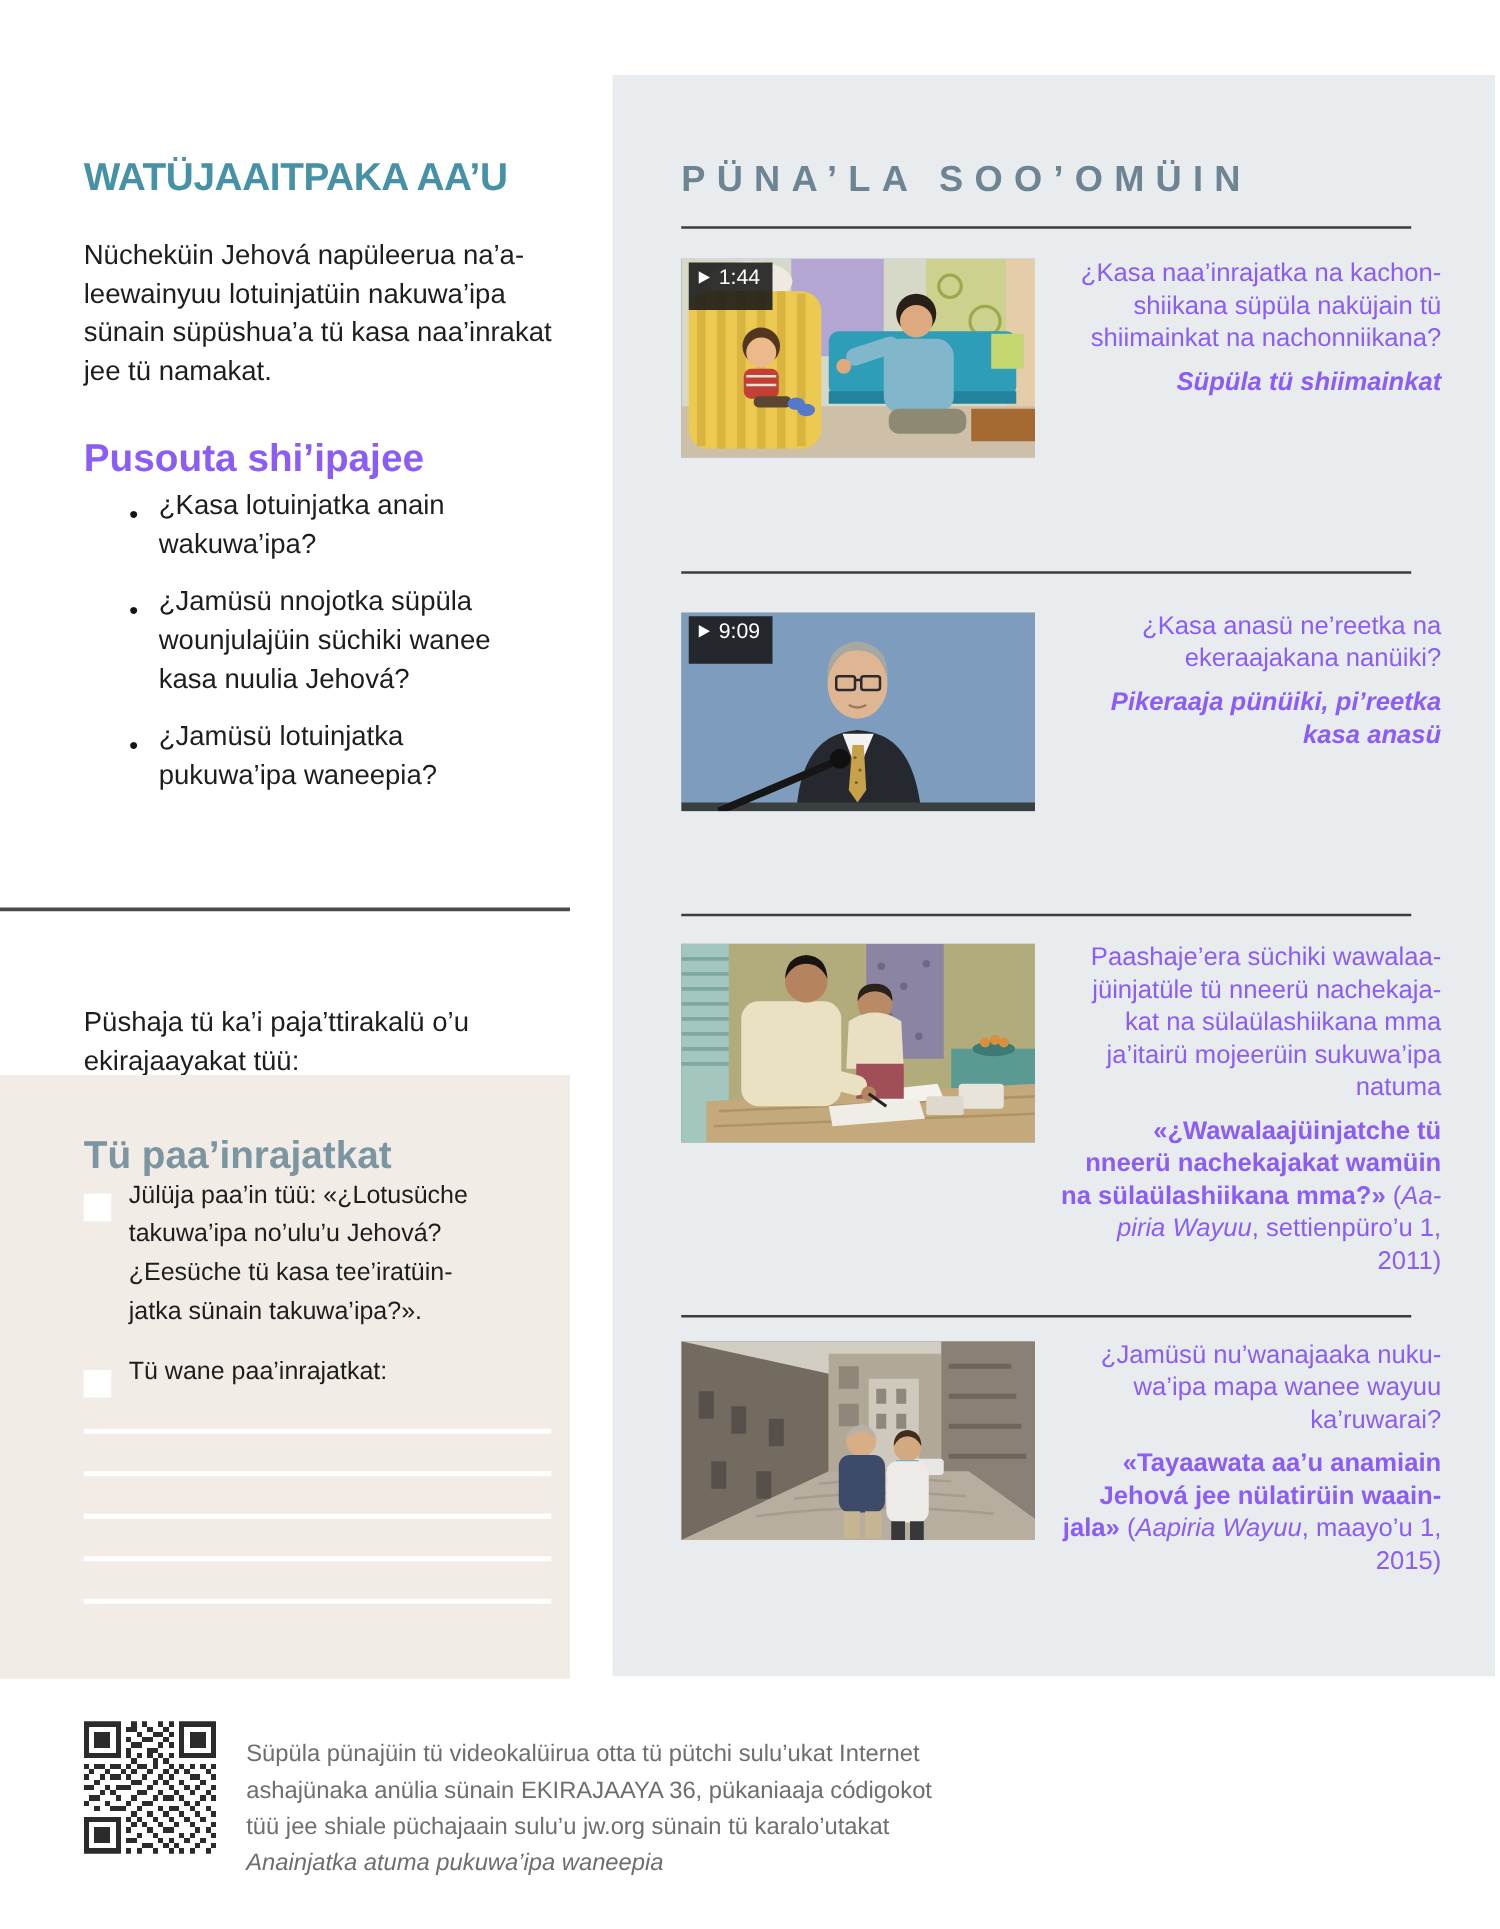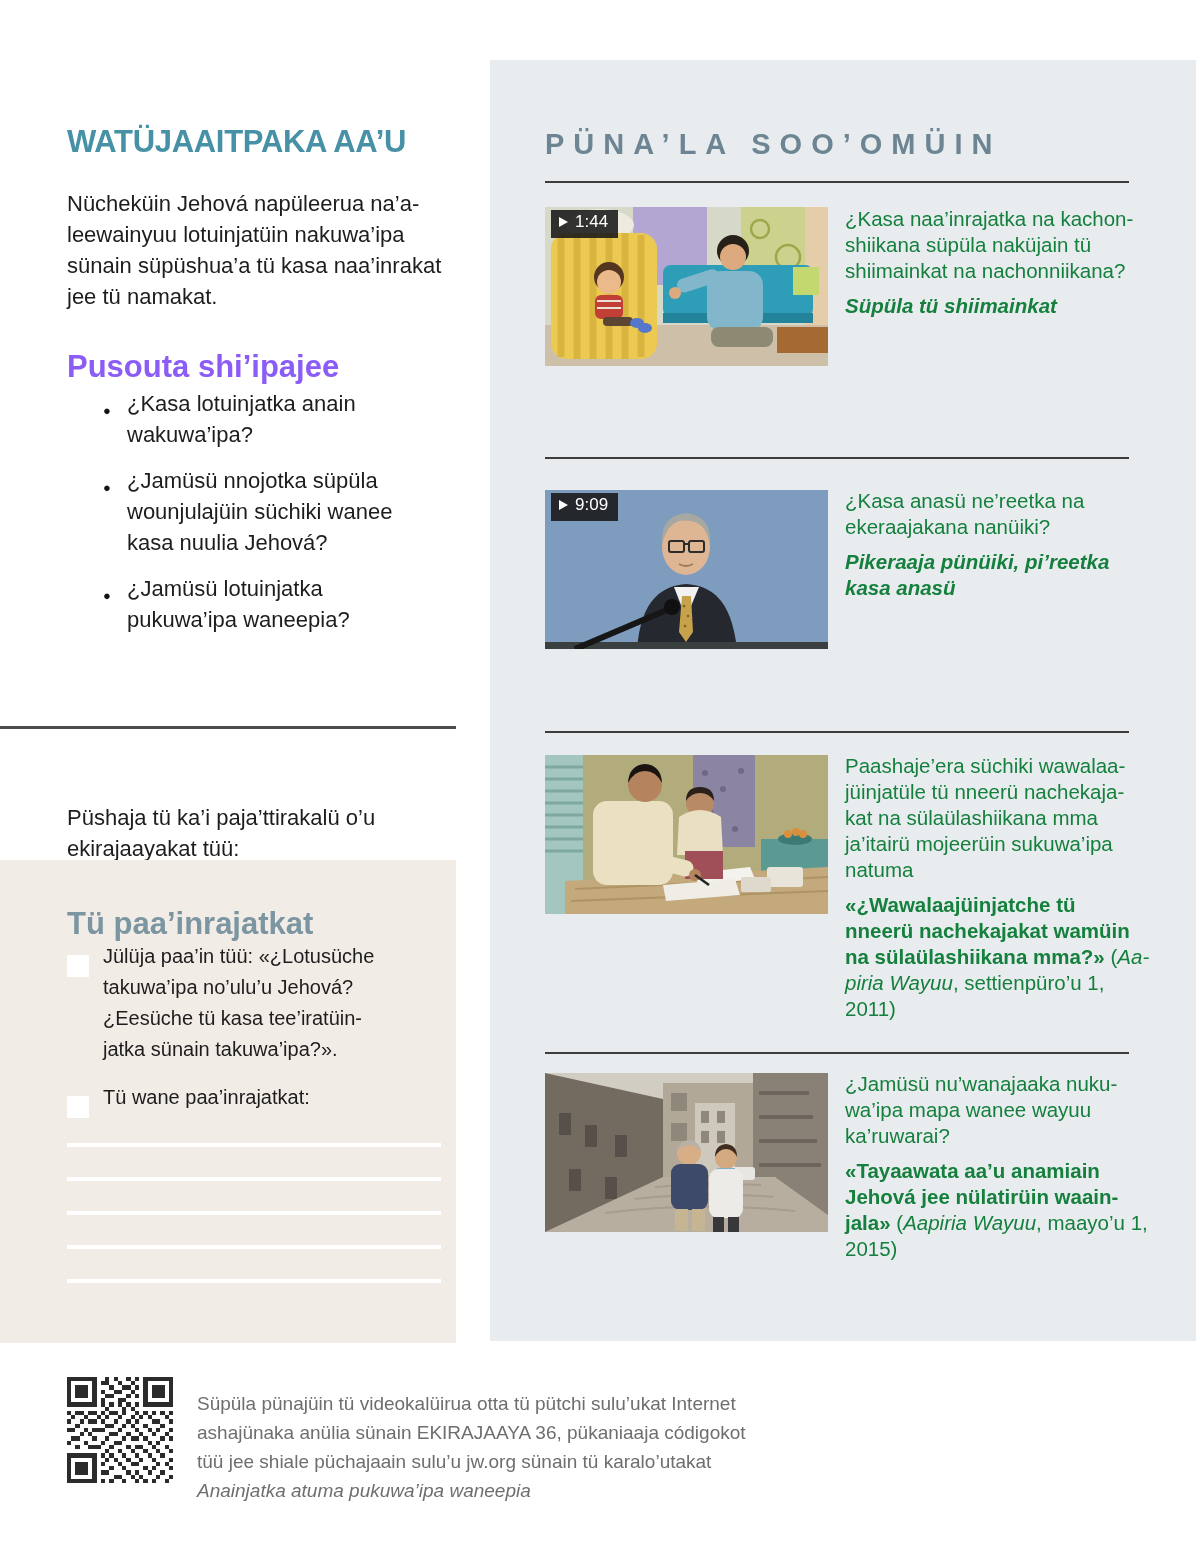--- a/index.html
+++ b/index.html
@@ -20,23 +20,23 @@
   .checkbox{width:22px;height:22px;background:#ffffff;}
   .box-item-text{font-size:20px;line-height:31px;white-space:pre-line;width:336px;}
   .write-line{left:67px;width:374px;height:4px;background:#ffffff;}
   
   .panel{left:490px;top:60px;width:706px;height:1281px;background:#e8ecef;}
   .right-title{left:545px;top:104px;font-size:29px;font-weight:bold;color:#6d8593;letter-spacing:9px;white-space:nowrap;}
   .rdivider{left:545px;width:584px;height:2px;background:#3d3d3d;}
   .thumb{left:545px;width:283px;height:159px;overflow:hidden;background:#999;}
   .thumb svg{display:block;width:283px;height:159px;}
   .badge{position:absolute;left:6px;top:3px;display:flex;align-items:center;gap:7px;
-         background:rgba(24,24,24,0.88);color:#fff;font-size:17px;padding:2px 10px 6px 8px;}
+         background:rgba(24,24,24,0.88);color:#fff;font-size:17px;padding:2px 10px 16px 8px;}
   .play-tri{width:0;height:0;border-left:9px solid #fff;border-top:5.5px solid transparent;border-bottom:5.5px solid transparent;}
-  .rtext{left:845px;width:308px;font-size:20.5px;line-height:26px;color:#15803d;}
+  .rtext{left:845px;width:308px;font-size:20.5px;line-height:26px;color:#8b5cf6;text-align:right;}
   .rtext p{margin:0;white-space:pre-line;}
   .rtext p + p{margin-top:9px;}
   .ans{font-weight:bold;font-style:italic;}
   .rtext b{font-weight:bold;}
   .rtext i{font-style:italic;}
   
   .qr{left:67px;top:1377px;width:106px;height:106px;}
   .qr svg{display:block;width:106px;height:106px;}
   .footer-text{left:197px;top:1370px;width:600px;font-size:19px;line-height:29px;color:#6e6e6e;white-space:pre-line;}
   .footer-note{left:197px;top:1457px;width:600px;font-size:19px;line-height:29px;color:#6e6e6e;font-style:italic;}

